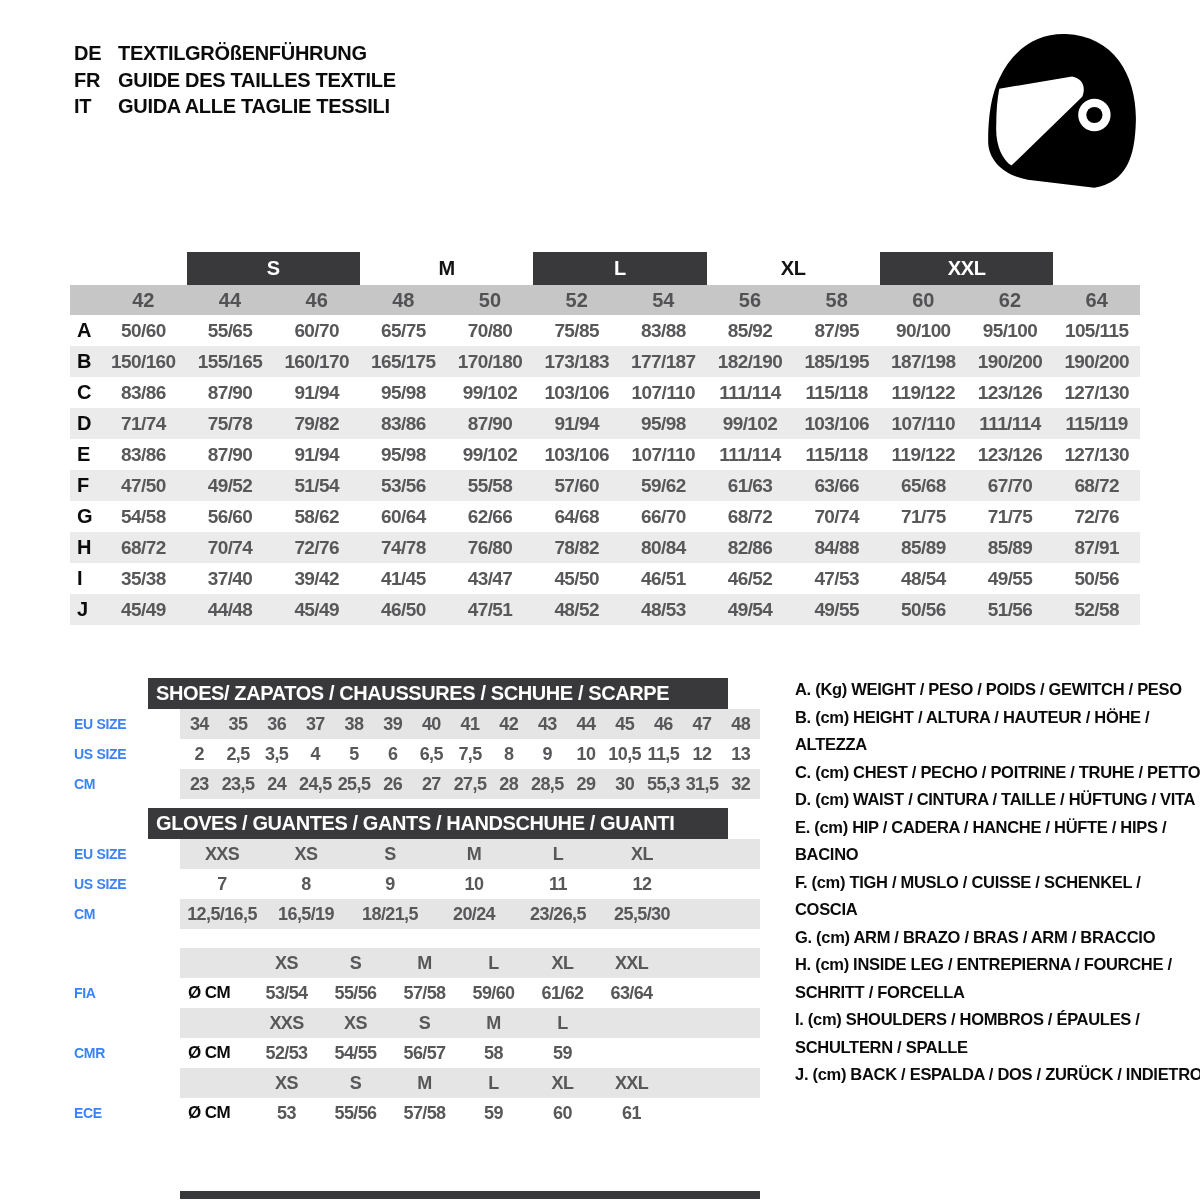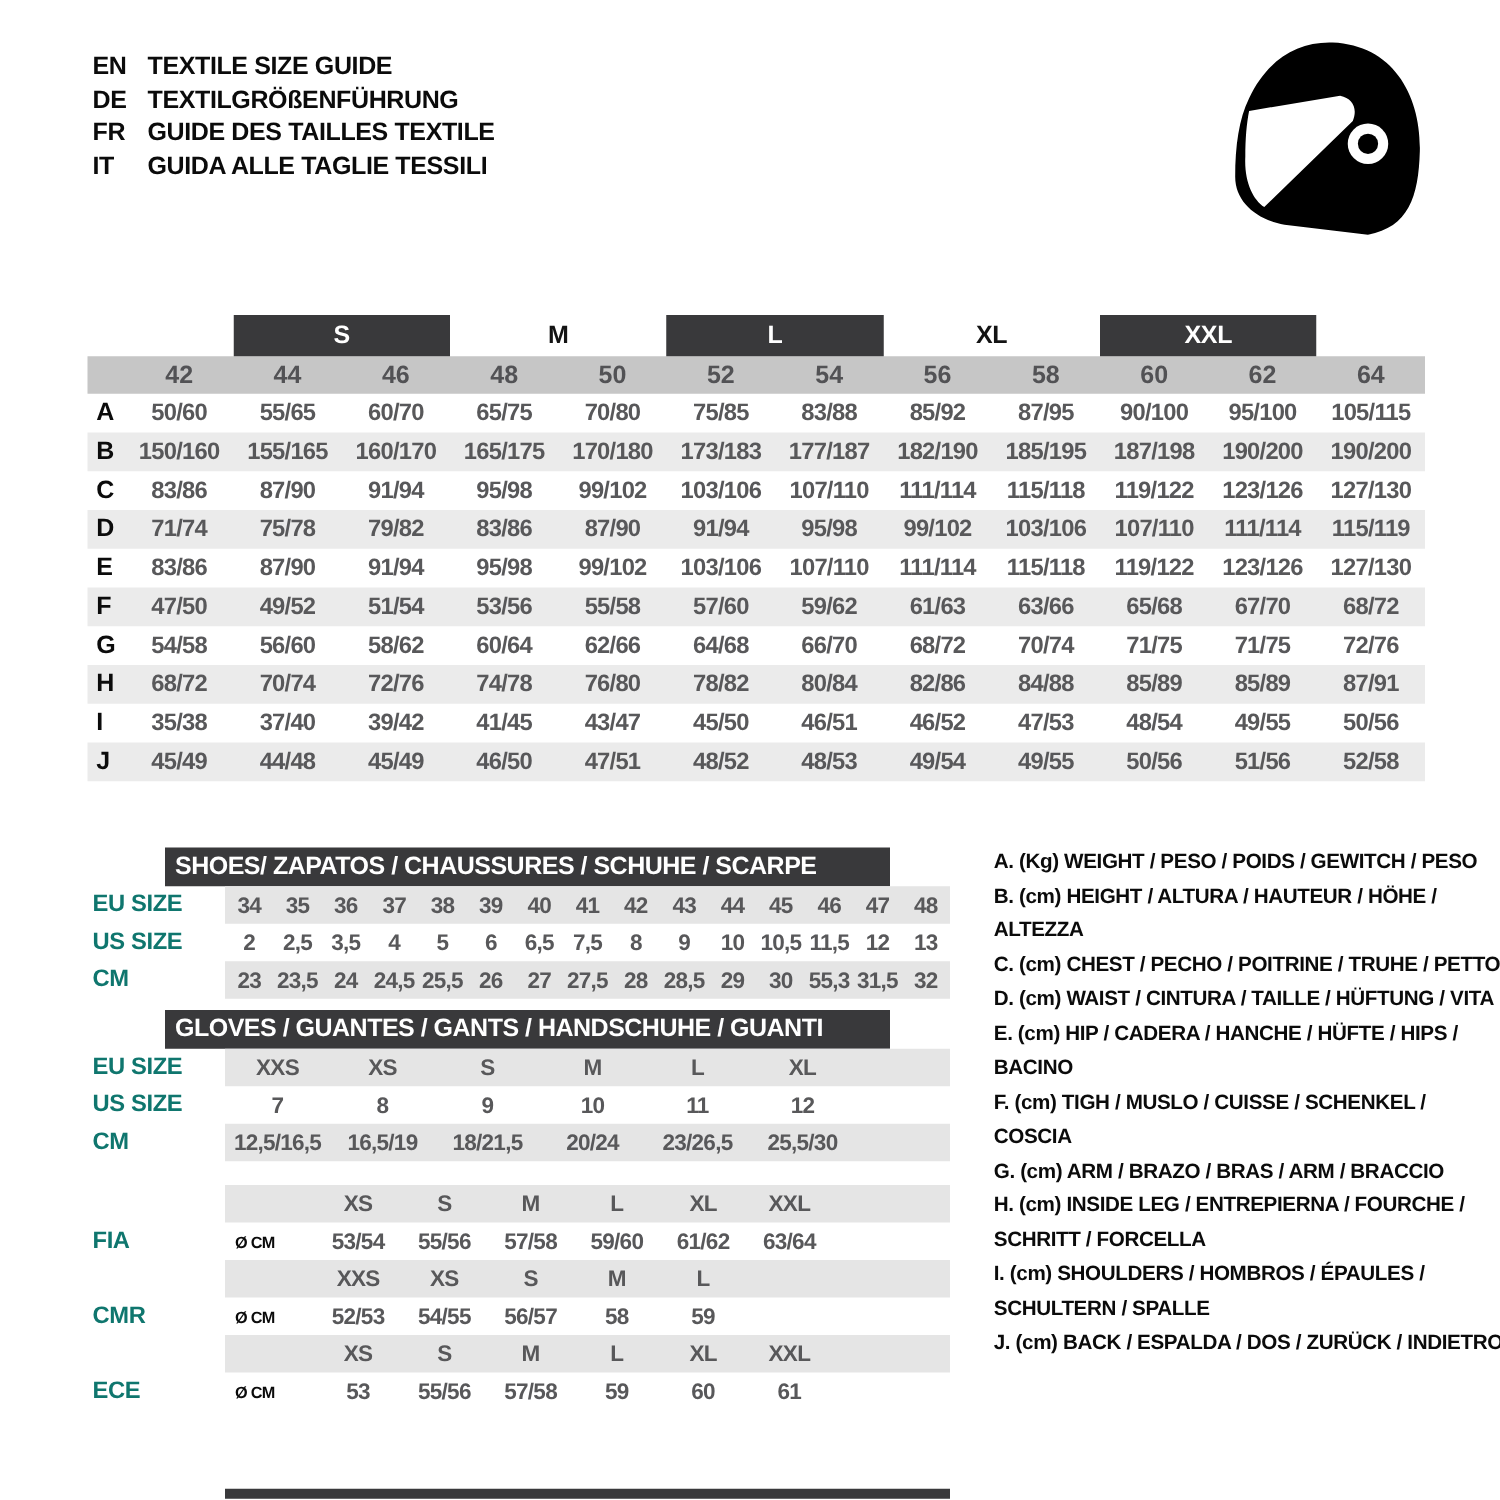--- a/index.html
+++ b/index.html
@@ -21,48 +21,44 @@
   .num-row{height:30px;background:#c6c6c6;}
   .num-cell{display:flex;align-items:center;justify-content:center;font-size:20px;color:#525255;}
   .trow{height:31px;}
   .trow.stripe{background:#ebebeb;}
   .letter-cell{display:flex;align-items:center;padding-left:7px;font-size:20px;color:#0b0b0b;}
   .val-cell{display:flex;align-items:center;justify-content:center;font-size:19px;color:#58585a;letter-spacing:-0.6px;}
 
   
   .sec{position:absolute;left:70px;width:692px;}
   .sec.shoes{top:678px;} .sec.gloves{top:808px;} .sec.helmet{top:948px;}
-  .sec-header{margin-left:62px;width:580px;box-sizing:border-box;height:31px;background:#39393b;color:#fff;
+  .sec-header{margin-left:78px;width:580px;box-sizing:border-box;height:31px;background:#39393b;color:#fff;
               display:flex;align-items:center;padding-left:8px;font-size:20px;letter-spacing:-0.4px;}
   .srow{display:grid;grid-template-columns:110px 580px;height:30px;}
-  .slabel{display:flex;align-items:center;padding-left:4px;font-size:19px;color:#0f766e;letter-spacing:-0.3px;}
+  .slabel{display:flex;align-items:center;padding-left:4px;font-size:14px;color:#3b82f6;letter-spacing:-0.3px;}
   .sband{display:grid;}
   .sband.stripe{background:#e5e5e5;}
   .sband .cell{display:flex;align-items:center;justify-content:center;font-size:18px;color:#58585a;letter-spacing:-0.6px;}
   .sband.shoes15{grid-template-columns:repeat(15,1fr);}
   .sband.gloves6{grid-template-columns:repeat(6,84px) 1fr;}
   .sband.helmetc{grid-template-columns:72px repeat(6,69px) 1fr;}
-  .sband .cell.unit{justify-content:flex-start;padding-left:8px;color:#0b0b0b;font-size:13px;text-align:center;}
+  .sband .cell.unit{justify-content:flex-start;padding-left:8px;color:#0b0b0b;font-size:17px;text-align:center;}
 
   .cutbar{position:absolute;left:180px;top:1191px;width:580px;height:8px;background:#39393b;}
 
   
   .legend{position:absolute;left:795px;top:676px;width:408px;}
   .legend-line{font-size:16.5px;line-height:27.5px;letter-spacing:-0.3px;white-space:pre-line;color:#0b0b0b;}
 </style>
 </head>
 <body>
 
 <div class="page">
 
   <div class="langs">
-      <div class="lang-row">
-        <span class="code">EN</span>
-        <span class="label">TEXTILE SIZE GUIDE</span>
-      </div>
       <div class="lang-row">
         <span class="code">DE</span>
         <span class="label">TEXTILGRÖßENFÜHRUNG</span>
       </div>
       <div class="lang-row">
         <span class="code">FR</span>
         <span class="label">GUIDE DES TAILLES TEXTILE</span>
       </div>
       <div class="lang-row">
         <span class="code">IT</span>

